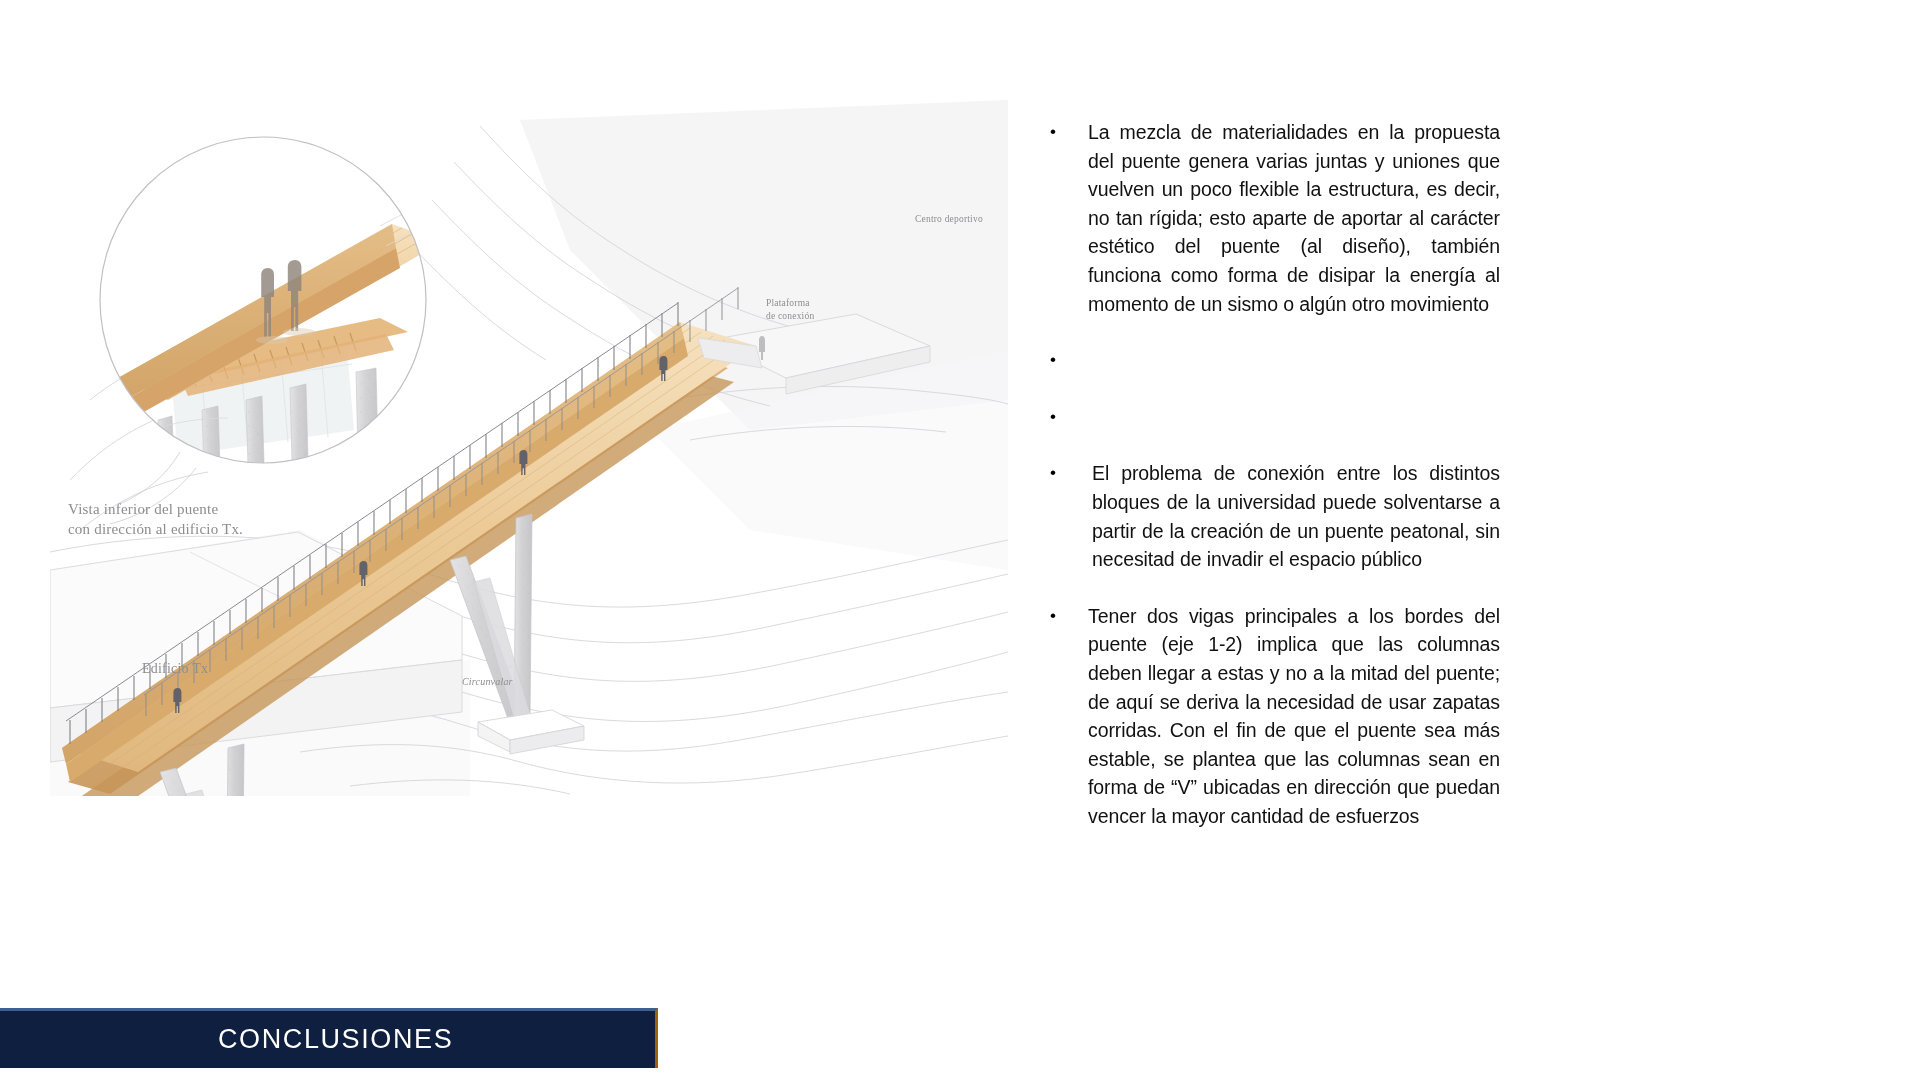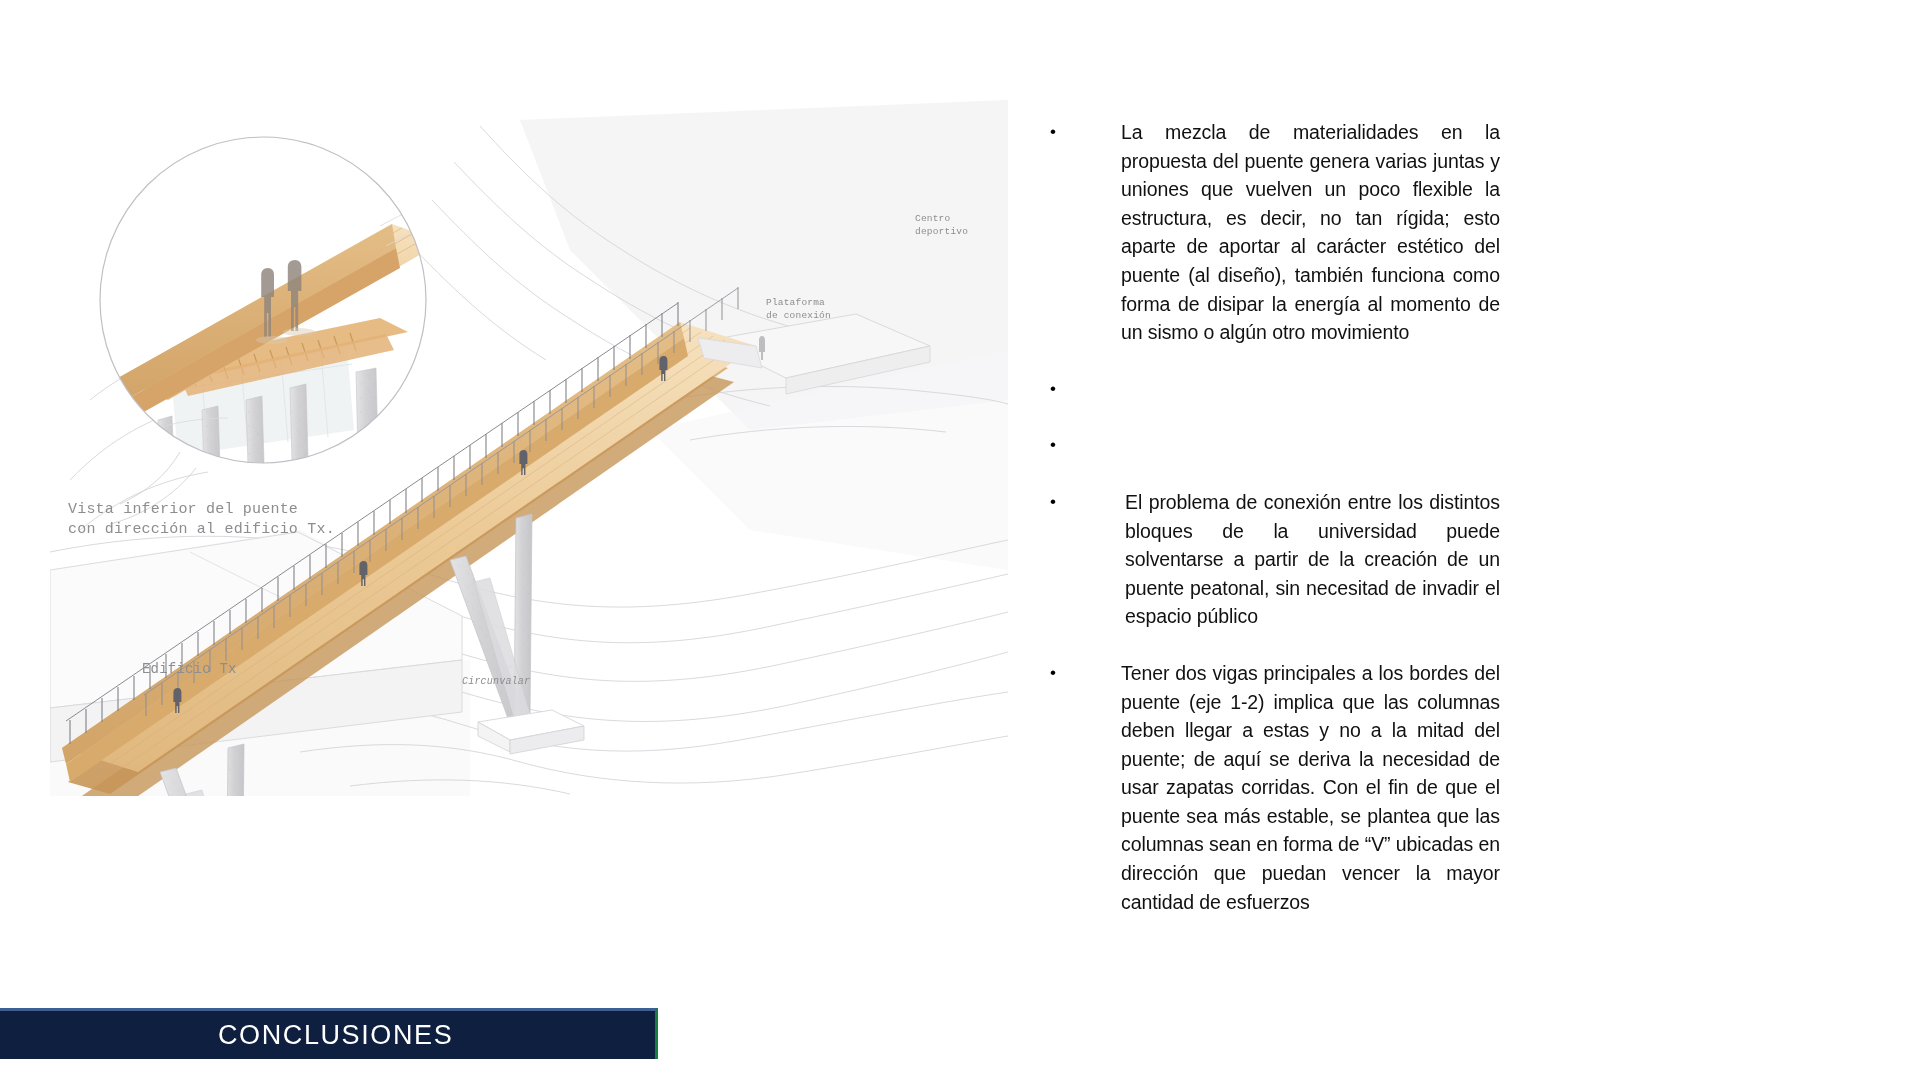--- a/index.html
+++ b/index.html
@@ -30,21 +30,21 @@
     top: 100px;
     width: 958px;
     height: 696px;
     overflow: hidden;
     background: #ffffff;
   }
   .render-svg { display: block; width: 100%; height: 100%; }
 
   .render-caption {
     position: absolute;
-    font-family: Liberation Mono, monospace;
+    font-family: Liberation Serif, serif;
     color: #8d8d90;
     letter-spacing: .2px;
     white-space: pre-line;
     line-height: 1.32;
     pointer-events: none;
   }
   .cap-vista      { left: 18px;  top: 400px; font-size: 15px; }
   .cap-centro     { left: 865px; top: 113px; font-size: 9.5px; }
   .cap-plataforma { left: 716px; top: 197px; font-size: 9.5px; }
   .cap-edificio   { left: 92px;  top: 560px; font-size: 14px; }
@@ -75,34 +75,33 @@
   }
   .bullet-text {
     flex: 1 1 auto;
     font-size: 19.5px;
     line-height: 28.6px;
     color: #111111;
     text-align: justify;
     text-justify: inter-word;
     letter-spacing: -0.1px;
     font-weight: 400;
-    margin-left: 33px;
   }
   .bullet-row.indented .bullet-text { padding-left: 4px; }
 
   
   .footer-banner {
     position: absolute;
     left: 0;
     top: 1008px;
     width: 658px;
-    height: 51px;
+    height: 60px;
     background: #0e1f3f;
     border-top: 3px solid #3d5f91;
-    border-right: 3px solid #15803d;
+    border-right: 3px solid #a16207;
     box-sizing: border-box;
     display: flex;
     align-items: center;
   }
   .footer-title {
     color: #ffffff;
     font-size: 27px;
     letter-spacing: 1.6px;
     font-weight: 400;
     margin-left: 218px;

